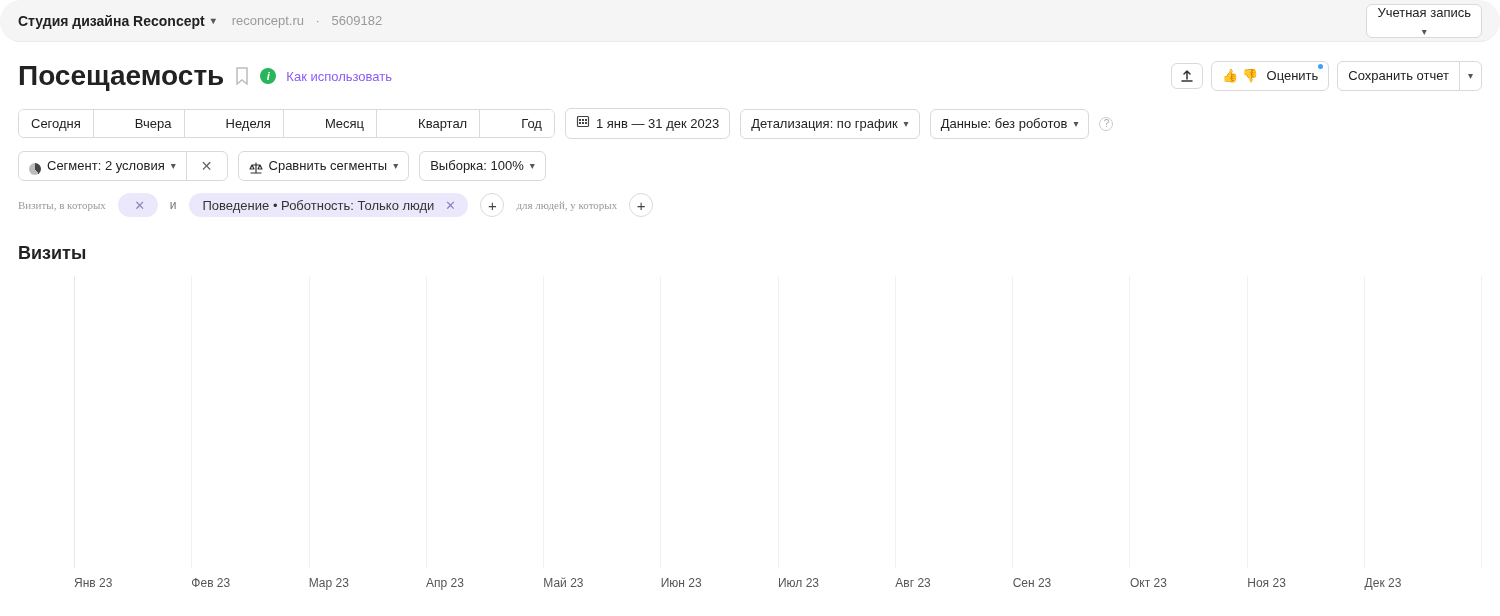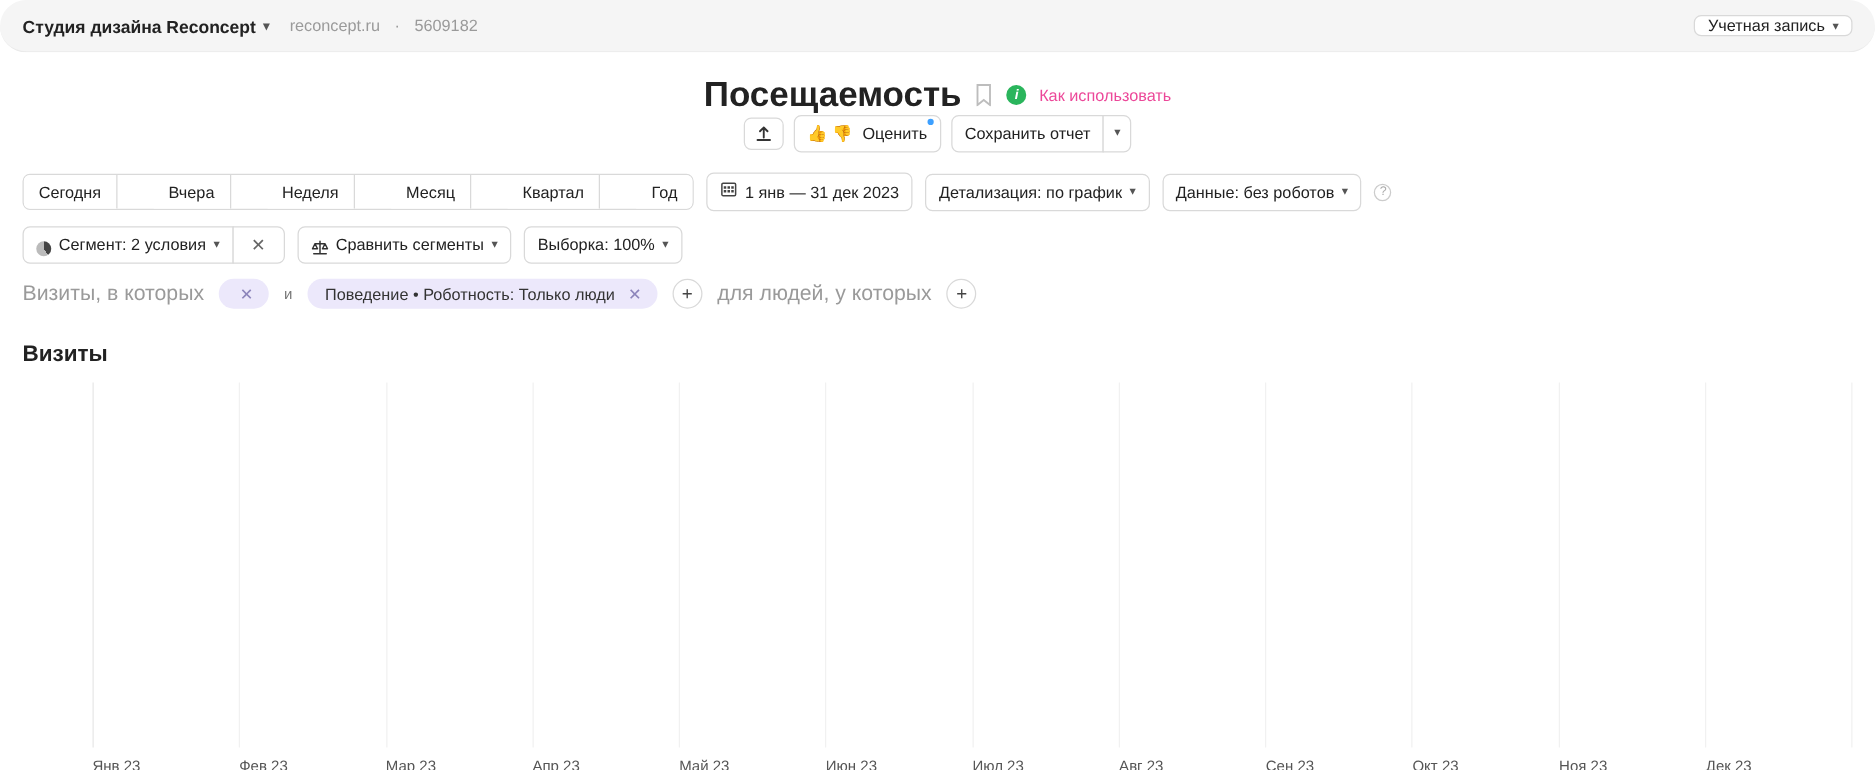--- a/index.html
+++ b/index.html
@@ -21,35 +21,35 @@
     border-radius: 21px;
   }
   .topbar-left { display: flex; align-items: center; gap: 16px; }
   .studio { display: flex; align-items: center; gap: 6px; font-weight: 600; font-size: 14px; }
   .studio .chev { font-size: 10px; color: #555; }
   .muted { color: #9a9a9a; font-size: 13px; }
   .dot-sep { color: #9a9a9a; margin: 0 8px; }
   .account-btn {
     display: flex; align-items: center; gap: 6px;
     border: 1px solid #d9d9d9; border-radius: 6px;
-    padding: 0 10px; background: #fff; font-size: 13px;
+    padding: 0 10px; background: #fff; font-size: 13px; flex-direction: column;
   }
   .account-btn .chev { font-size: 10px; color: #555; }
 
   .main { padding: 18px 18px 0 18px; }
-  .title-row { display: flex; align-items: center; justify-content: space-between; margin-bottom: 16px; flex-direction: column; }
+  .title-row { display: flex; align-items: center; justify-content: space-between; margin-bottom: 16px; }
   .title-left { display: flex; align-items: center; gap: 10px; }
   .h1 { font-size: 28px; font-weight: 700; margin: 0; }
   .bookmark-icon { width:16px; height:18px; color:#bdbdbd; }
   .info-icon {
     width: 16px; height: 16px; border-radius: 50%; background: #2ab55c; color: #fff;
     display: inline-flex; align-items: center; justify-content: center;
     font-weight: 700; font-size: 11px; font-style: italic;
   }
-  .howto { color: #ec4899; font-size: 13px; }
+  .howto { color: #8b5cf6; font-size: 13px; }
   .title-right { display: flex; align-items: center; gap: 8px; }
   .btn {
     display: inline-flex; align-items: flex-end; gap: 6px;
     border: 1px solid #d9d9d9; border-radius: 6px;
     padding: 5px 10px; background: #fff; font-size: 13px; line-height: 18px;
     white-space: nowrap;
   }
   .btn .chev { font-size: 10px; color: #555; }
   .icon-btn { padding: 5px 8px; }
   .export-icon { display:inline-flex; }
@@ -74,21 +74,21 @@
     width: 14px; height: 14px; border-radius: 50%; border: 1px solid #ccc;
     display:inline-flex; align-items:center; justify-content:center; color:#aaa; font-size:10px;
   }
   .pie-icon { width:12px; height:12px; border-radius:50%; background: conic-gradient(#444 0 40%, #bbb 40% 100%); display:inline-block; }
   .scale-icon { display:inline-flex; }
 
   .segments-row { display: flex; align-items: center; gap: 10px; margin-bottom: 12px; flex-wrap: wrap; }
   .close-x { color:#666; font-size:14px; padding: 0 6px; }
 
   .chip-row { display:flex; align-items:center; gap: 12px; margin-bottom: 26px; flex-wrap: wrap;}
-  .chip-label { color:#9a9a9a; font-size: 17px; }
+  .chip-label { color:#9a9a9a; font-size: 11px; font-family: Liberation Serif, serif; }
   .chip {
     display:inline-flex; align-items:center; gap:8px;
     background: #ece8fb; border-radius: 14px; padding: 4px 10px 4px 14px;
     font-size: 13px; color:#333;
   }
   .chip-x {
     width:16px; height:16px; border-radius:50%;
     display:inline-flex; align-items:center; justify-content:center;
     color:#8d85bb; font-size:13px;
   }

